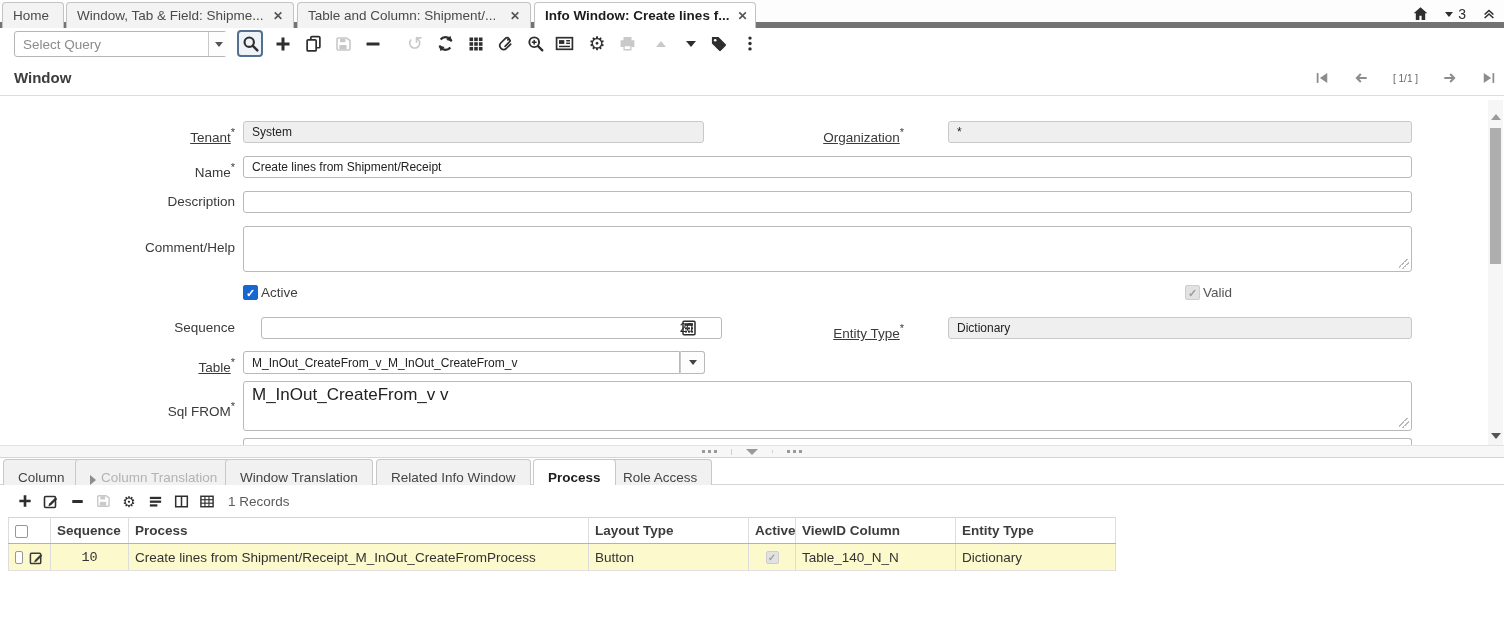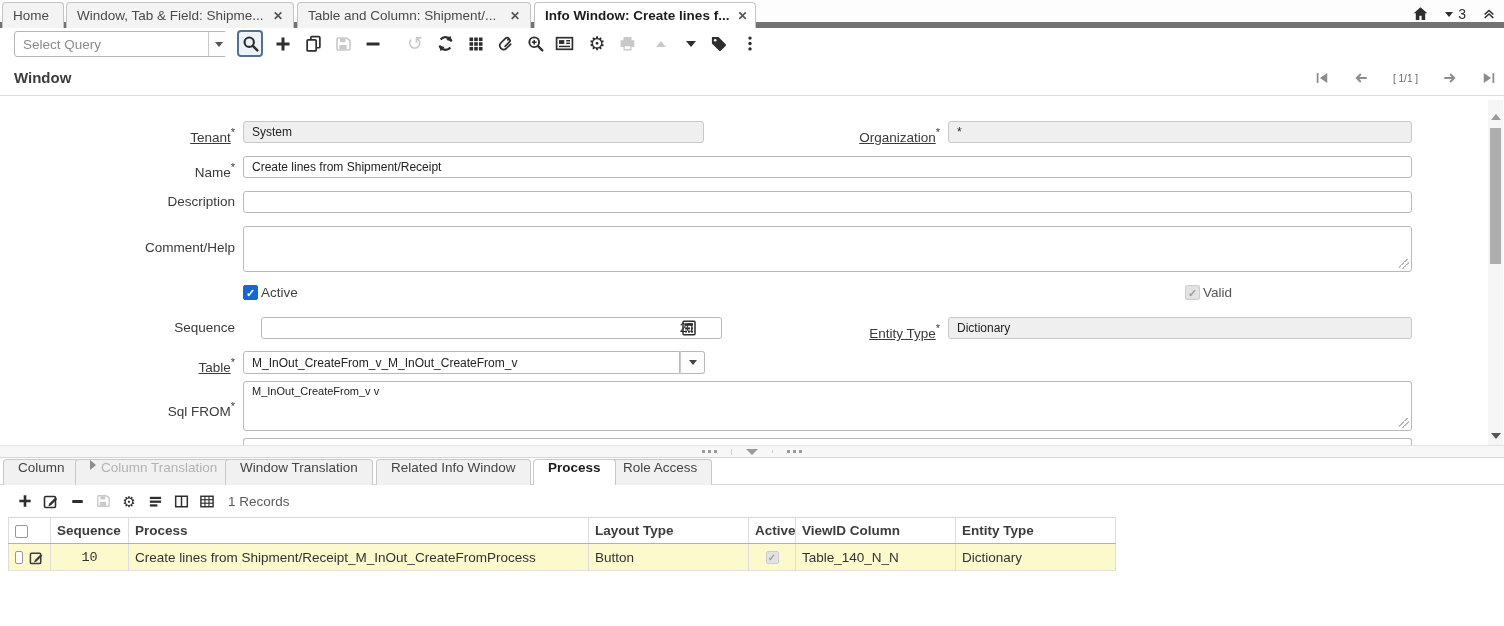--- a/index.html
+++ b/index.html
@@ -36,26 +36,26 @@
   .titlebar { position:absolute; left:0; top:60px; width:1504px; height:36px; border-bottom:1px solid #dcdcdc; background:#fff; }
   .page-title { position:absolute; left:14px; top:9px; font-size:15px; font-weight:bold; color:#3d3d3d; }
   .recnav { position:absolute; right:8px; top:6px; height:24px; display:flex; align-items:center; gap:24px; color:#8c8c8c; }
   .recnav .pos { color:#666; font-size:10px; }
   .navbtn { background:none; border:none; padding:0; color:#8c8c8c; cursor:pointer; display:flex; align-items:center; }
 
   
   .form { position:absolute; left:0; top:96px; width:1488px; height:349px; background:#fff; }
   .flabel { position:absolute; text-align:right; font-size:13.5px; color:#3a3a3a; line-height:22px; white-space:nowrap; }
   .flabel.left { left:0; width:235px; }
-  .flabel.rightcol { left:700px; width:240px; }
+  .flabel.rightcol { left:664px; width:240px; }
   .flabel .lbl.u { text-decoration:underline; cursor:pointer; }
   .flabel sup { font-size:11px; }
   .fld { position:absolute; height:22px; border:1px solid #b9b9b9; border-radius:3px; background:#fff; font-size:12px; color:#222; padding:0 8px; font-family:inherit; outline:none; }
   .fld.ro { background:#efefef; border-color:#c8c8c8; }
-  .ta { position:absolute; border:1px solid #b9b9b9; border-radius:3px; background:#fff; font-size:11px; color:#222; padding:3px 8px; overflow:hidden; }
+  .ta { position:absolute; border:1px solid #b9b9b9; border-radius:3px; background:#fff; font-size:17px; color:#222; padding:3px 8px; overflow:hidden; }
   .ta::after { content:''; position:absolute; right:2px; bottom:2px; width:10px; height:10px;
     background:linear-gradient(315deg, transparent 30%, #b9b9b9 30%, #b9b9b9 38%, transparent 38%, transparent 55%, #b9b9b9 55%, #b9b9b9 63%, transparent 63%); }
   .cb { display:inline-block; width:15px; height:15px; border-radius:2px; text-align:center; line-height:14px; font-size:11px; font-weight:bold; vertical-align:middle; }
   .cb.blue { background:#1767d2; border:1px solid #1767d2; color:#fff; }
   .cb.gray { background:#e2e2e2; border:1px solid #cdcdcd; color:#9e9e9e; }
   .cb.empty { background:#fff; border:1px solid #979797; }
   .cbrow { position:absolute; display:flex; align-items:center; gap:3px; font-size:13.5px; color:#3f3f3f; }
   .seq-btn { position:absolute; background:none; border:none; padding:0; cursor:pointer; color:#2e2e2e; display:flex; }
   .dd-btn { position:absolute; width:25px; height:23px; border:1px solid #b9b9b9; border-left:1px solid #c9c9c9; border-radius:0 3px 3px 0; background:#fdfdfd; display:flex; align-items:center; justify-content:center; cursor:pointer; }
   .partial-fld { position:absolute; left:243px; top:342px; width:1169px; height:7px; border:1px solid #b9b9b9; border-bottom:none; border-radius:3px 3px 0 0; background:#fff; }
@@ -69,21 +69,21 @@
 
   
   .splitter { position:absolute; left:0; top:445px; width:1504px; height:13px; background:#f7f7f7; border-top:1px solid #e2e2e2; border-bottom:1px solid #d5d5d5; display:flex; align-items:center; justify-content:center; gap:0; cursor:row-resize; }
   .split-seg { display:flex; align-items:center; gap:3px; padding:0 14px; }
   .split-seg + .split-seg { border-left:1px solid #d0d0d0; }
   .split-dot { width:3px; height:3px; background:#9a9a9a; display:inline-block; }
   .split-tri { width:0; height:0; border-left:6px solid transparent; border-right:6px solid transparent; border-top:6px solid #9a9a9a; }
 
   
   .dtabs { position:absolute; left:0; top:458px; width:1504px; height:27px; border-bottom:1px solid #d5d5d5; }
-  .dtab { position:absolute; top:1px; height:26px; border:1px solid #c8c8c8; border-bottom:none; border-radius:4px 4px 0 0; background:#f1f1f1; display:flex; align-items:flex-start; padding:0 14px; gap:5px; font-size:13.5px; color:#444; cursor:pointer; white-space:nowrap; }
+  .dtab { position:absolute; top:1px; height:26px; border:1px solid #c8c8c8; border-bottom:none; border-radius:4px 4px 0 0; background:#f1f1f1; display:flex; align-items:flex-end; padding:0 14px; gap:5px; font-size:13.5px; color:#444; cursor:pointer; white-space:nowrap; }
   .dtab.disabled { color:#b3b3b3; cursor:default; }
   .dtab.disabled .mark { width:0; height:0; border-top:5px solid transparent; border-bottom:5px solid transparent; border-left:6px solid #8d8d8d; }
   .dtab.active { background:#fff; color:#1d1d1d; font-weight:bold; z-index:2; }
   .dtab.active::after { content:''; position:absolute; left:0; right:0; bottom:-1px; height:2px; background:#fff; }
 
   .dtoolbar { position:absolute; left:0; top:488px; width:1504px; height:26px; display:flex; align-items:center; }
   .dbtn { width:26px; height:22px; background:none; border:none; padding:0; display:flex; align-items:center; justify-content:center; color:#2e2e2e; cursor:pointer; }
   .dbtn.dis { color:#c9c9c9; cursor:default; }
   .records { margin-left:8px; color:#5a5a5a; font-size:13.5px; }
 

